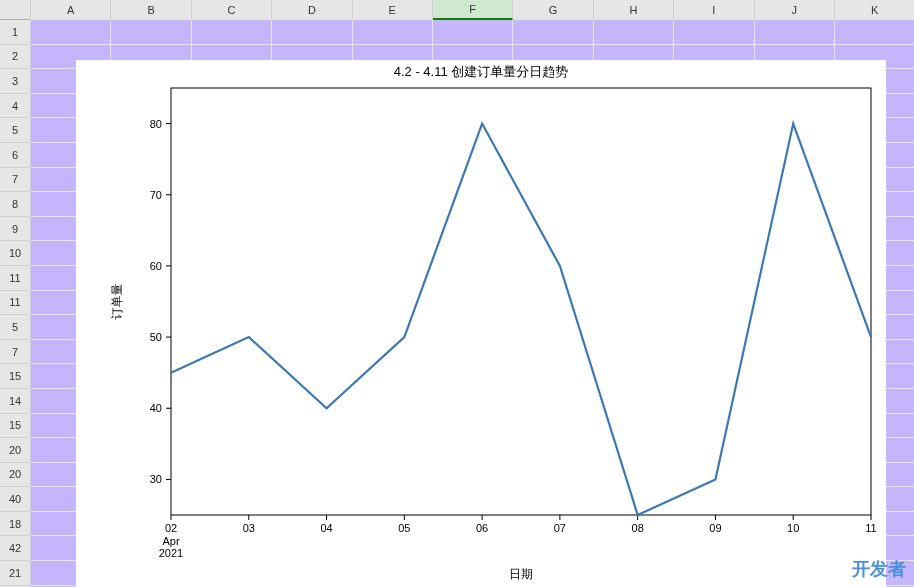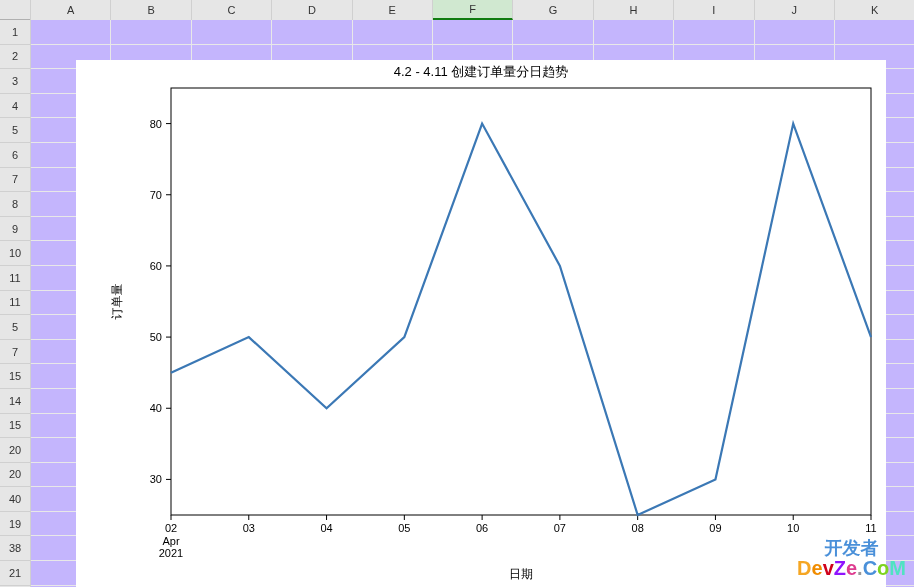--- a/index.html
+++ b/index.html
@@ -135,22 +135,22 @@
       <div class="row-header">11</div>
       <div class="row-header">11</div>
       <div class="row-header">5</div>
       <div class="row-header">7</div>
       <div class="row-header">15</div>
       <div class="row-header">14</div>
       <div class="row-header">15</div>
       <div class="row-header">20</div>
       <div class="row-header">20</div>
       <div class="row-header">40</div>
-      <div class="row-header">19</div>
-      <div class="row-header">38</div>
+      <div class="row-header">18</div>
+      <div class="row-header">42</div>
       <div class="row-header">21</div>
     </div>
   <div class="main-area">
     <div class="col-headers">
         <div class="col-header">A</div>
         <div class="col-header">B</div>
         <div class="col-header">C</div>
         <div class="col-header">D</div>
         <div class="col-header">E</div>
         <div class="col-header selected">F</div>
@@ -502,16 +502,13 @@
             <text x="45" y="241.5" text-anchor="middle" font-size="12" fill="#000" transform="rotate(-90 45 241.5)">订单量</text>
             <path d="M95 312.6666666666667 L172.77777777777777 277.0833333333333 L250.55555555555554 348.25 L328.3333333333333 277.0833333333333 L406.1111111111111 63.58333333333337 L483.8888888888889 205.91666666666666 L561.6666666666666 455 L639.4444444444445 419.4166666666667 L717.2222222222222 63.58333333333337 L795 277.0833333333333 " fill="none" stroke="#3b78b5" stroke-width="2.2"></path>
           </svg>
       </div>
       </div>
   </div>
 </div>
 
 <div class="watermark">
   <div class="wm-line1">开发者</div>
-  <div class="wm-line2">
-    <span class="d">D</span><span class="e">e</span><span class="v">v</span><span class="z">Z</span><span class="e2">e</span><span class="dot">.</span><span class="c">C</span><span class="o">o</span><span class="m">M</span>
-  </div>
 </div>
 
 </body></html>

